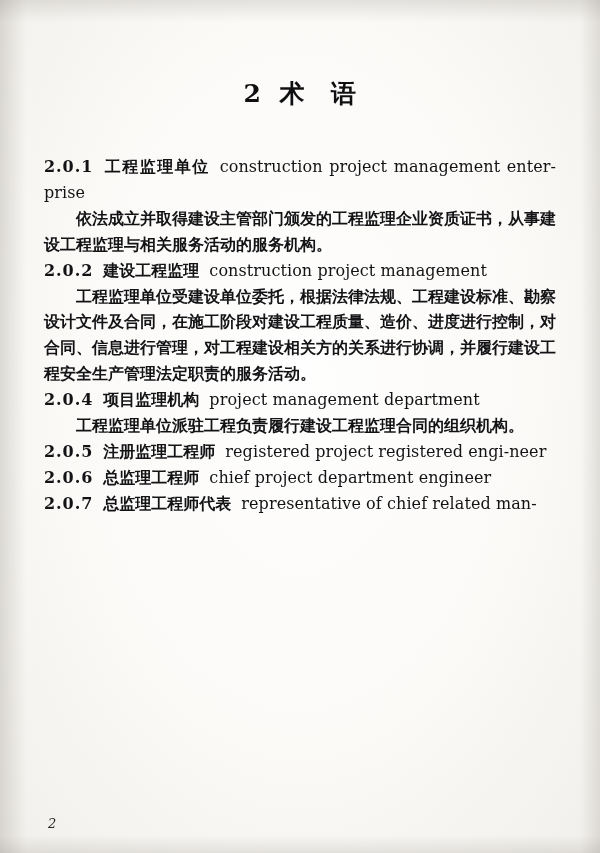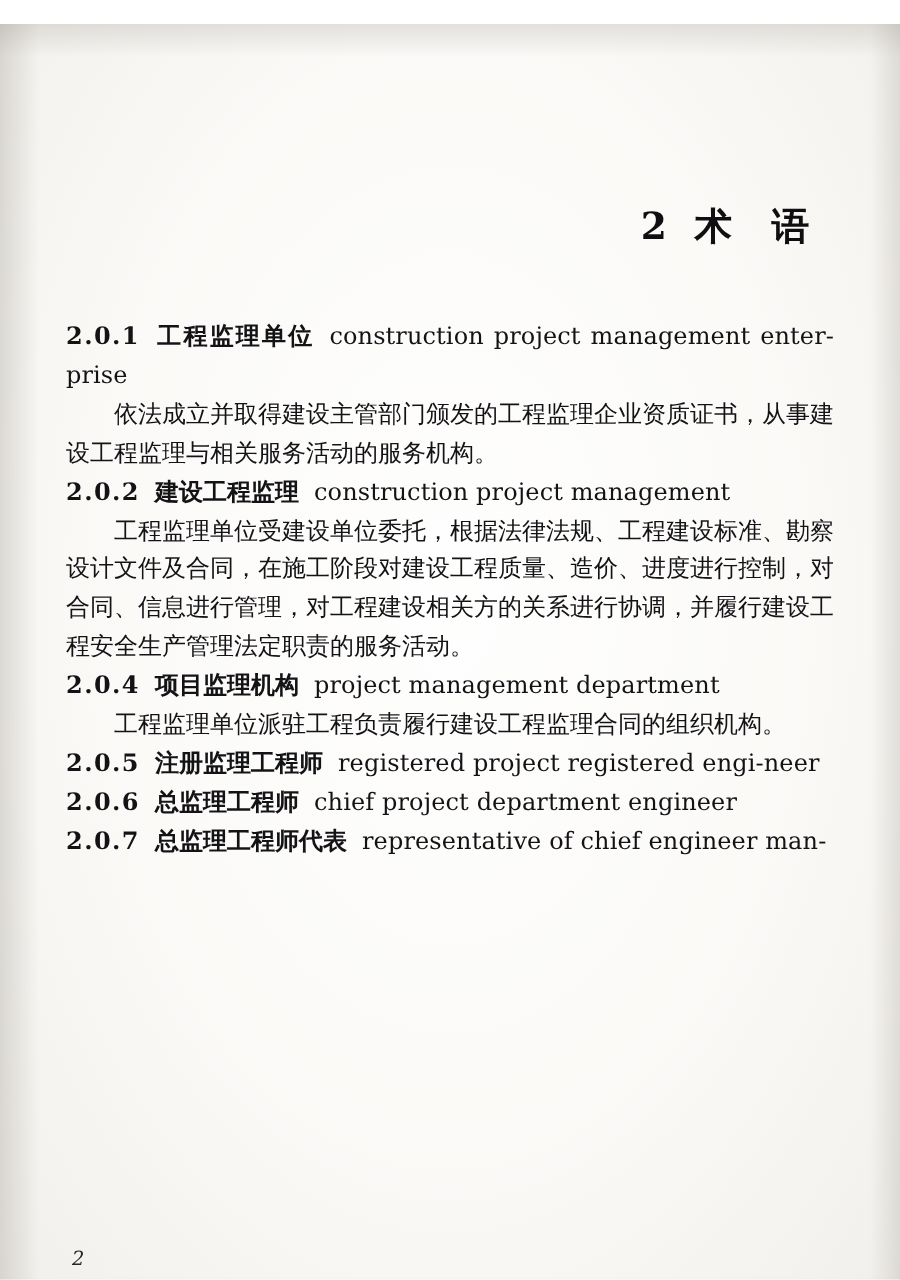--- a/index.html
+++ b/index.html
@@ -19,26 +19,26 @@
     width: 600px;
     height: 853px;
     background: #fbfaf8;
     box-sizing: border-box;
     padding: 0 44px;
     
     background-image:
       radial-gradient(ellipse at 50% 45%, rgba(255,255,255,0.85) 0%, rgba(250,249,246,0.4) 55%, rgba(233,230,224,0.55) 100%);
   }
   .page-title {
-    text-align: right;
+    text-align: center;
     font-size: 25px;
     font-weight: 700;
     letter-spacing: 0.02em;
-    margin: 16px;
-    padding-top: 118px;
+    margin: 0;
+    padding-top: 77px;
     padding-bottom: 0;
     color: #0f0f12;
     font-family: "DejaVu Serif", "Liberation Serif", serif;
   }
   .page-title .num {
     margin-right: 18px;
   }
   .page-title .ch1 {
     margin-right: 26px;
   }
@@ -64,21 +64,21 @@
   }
   .entry .en {
     font-weight: 400;
     margin-left: 10px;
     font-family: "DejaVu Serif", "Liberation Serif", serif;
     letter-spacing: 0.005em;
   }
   .entry .def {
     display: block;
     text-indent: 2em;
-    font-weight: 400;
+    font-weight: 700;
   }
   .folio {
     position: absolute;
     left: 48px;
     bottom: 22px;
     font-size: 13px;
     font-style: italic;
     color: #26262a;
     font-family: "DejaVu Serif", "Liberation Serif", serif;
   }
@@ -141,20 +141,20 @@
 
     <p class="entry">
       <span class="idx">2.0.5</span><span class="term">注册监理工程师</span><span class="en">registered project registered engi-neer</span>
     </p>
 
     <p class="entry">
       <span class="idx">2.0.6</span><span class="term">总监理工程师</span><span class="en">chief project department engineer</span>
     </p>
 
     <p class="entry">
-      <span class="idx">2.0.7</span><span class="term">总监理工程师代表</span><span class="en">representative of chief engineer man-</span>
+      <span class="idx">2.0.7</span><span class="term">总监理工程师代表</span><span class="en">representative of chief related man-</span>
     </p>
 
   </div>
 
   <div class="folio">2</div>
 
 </div>
 
 </body></html>

